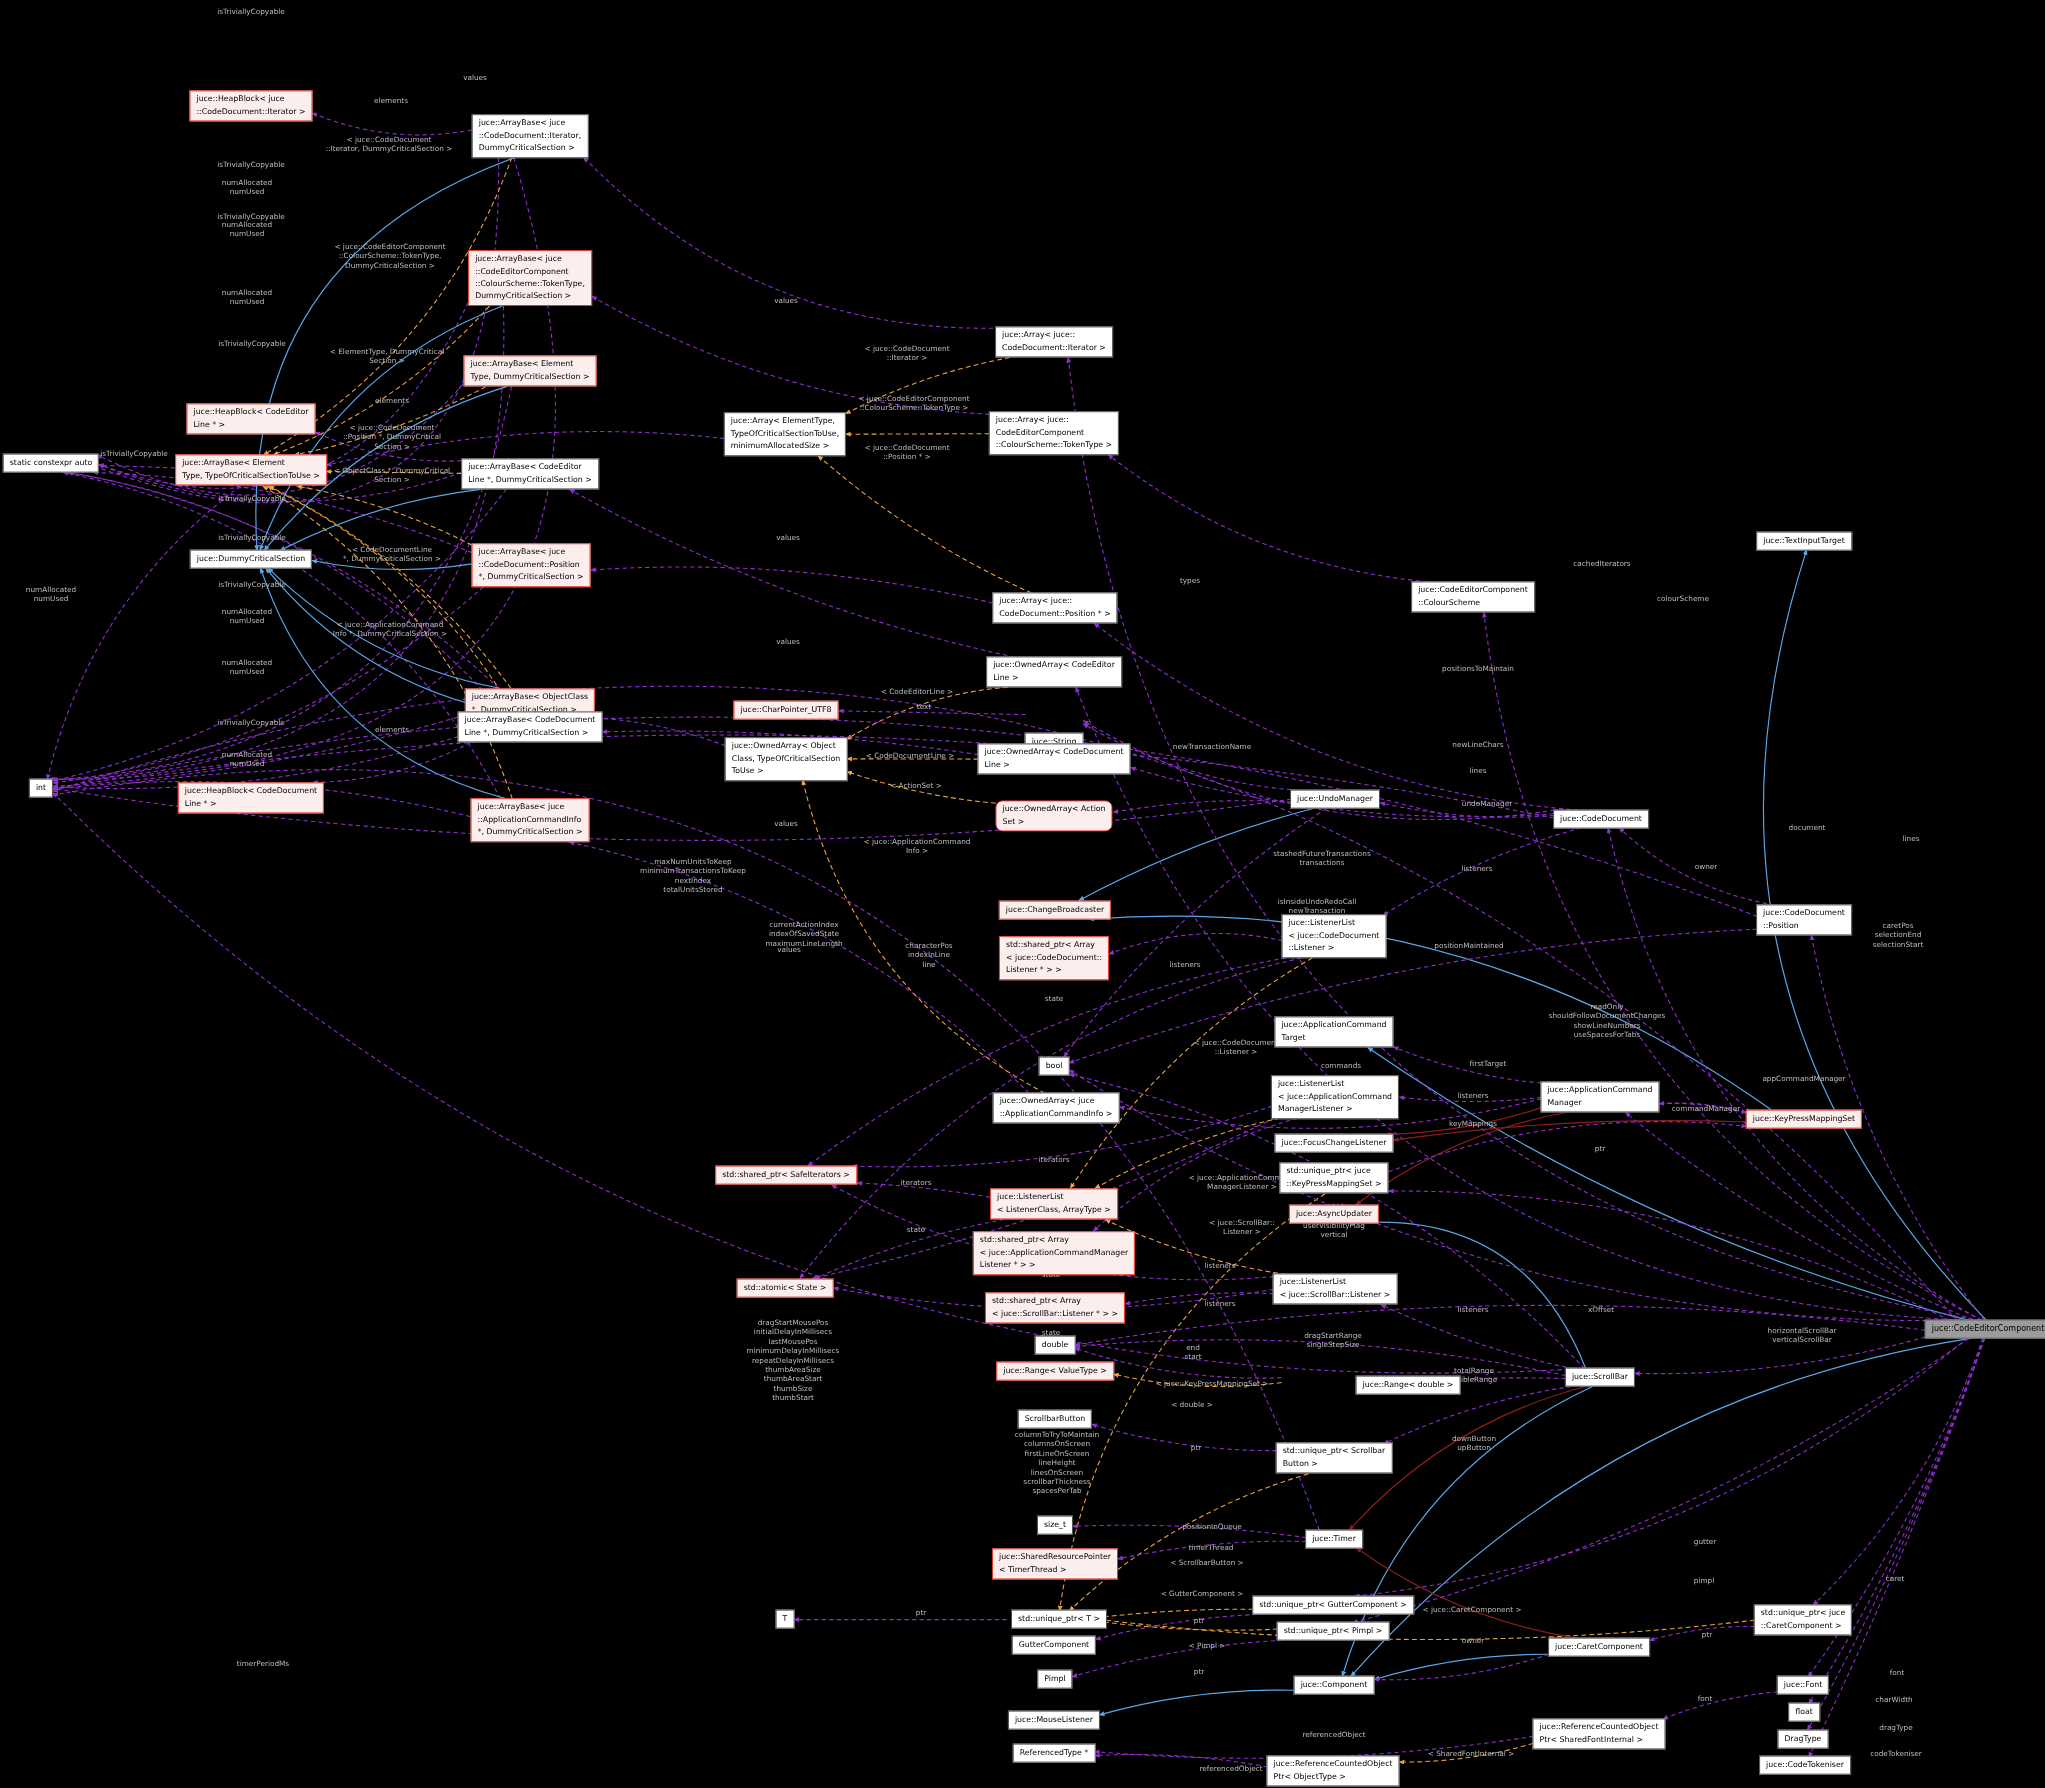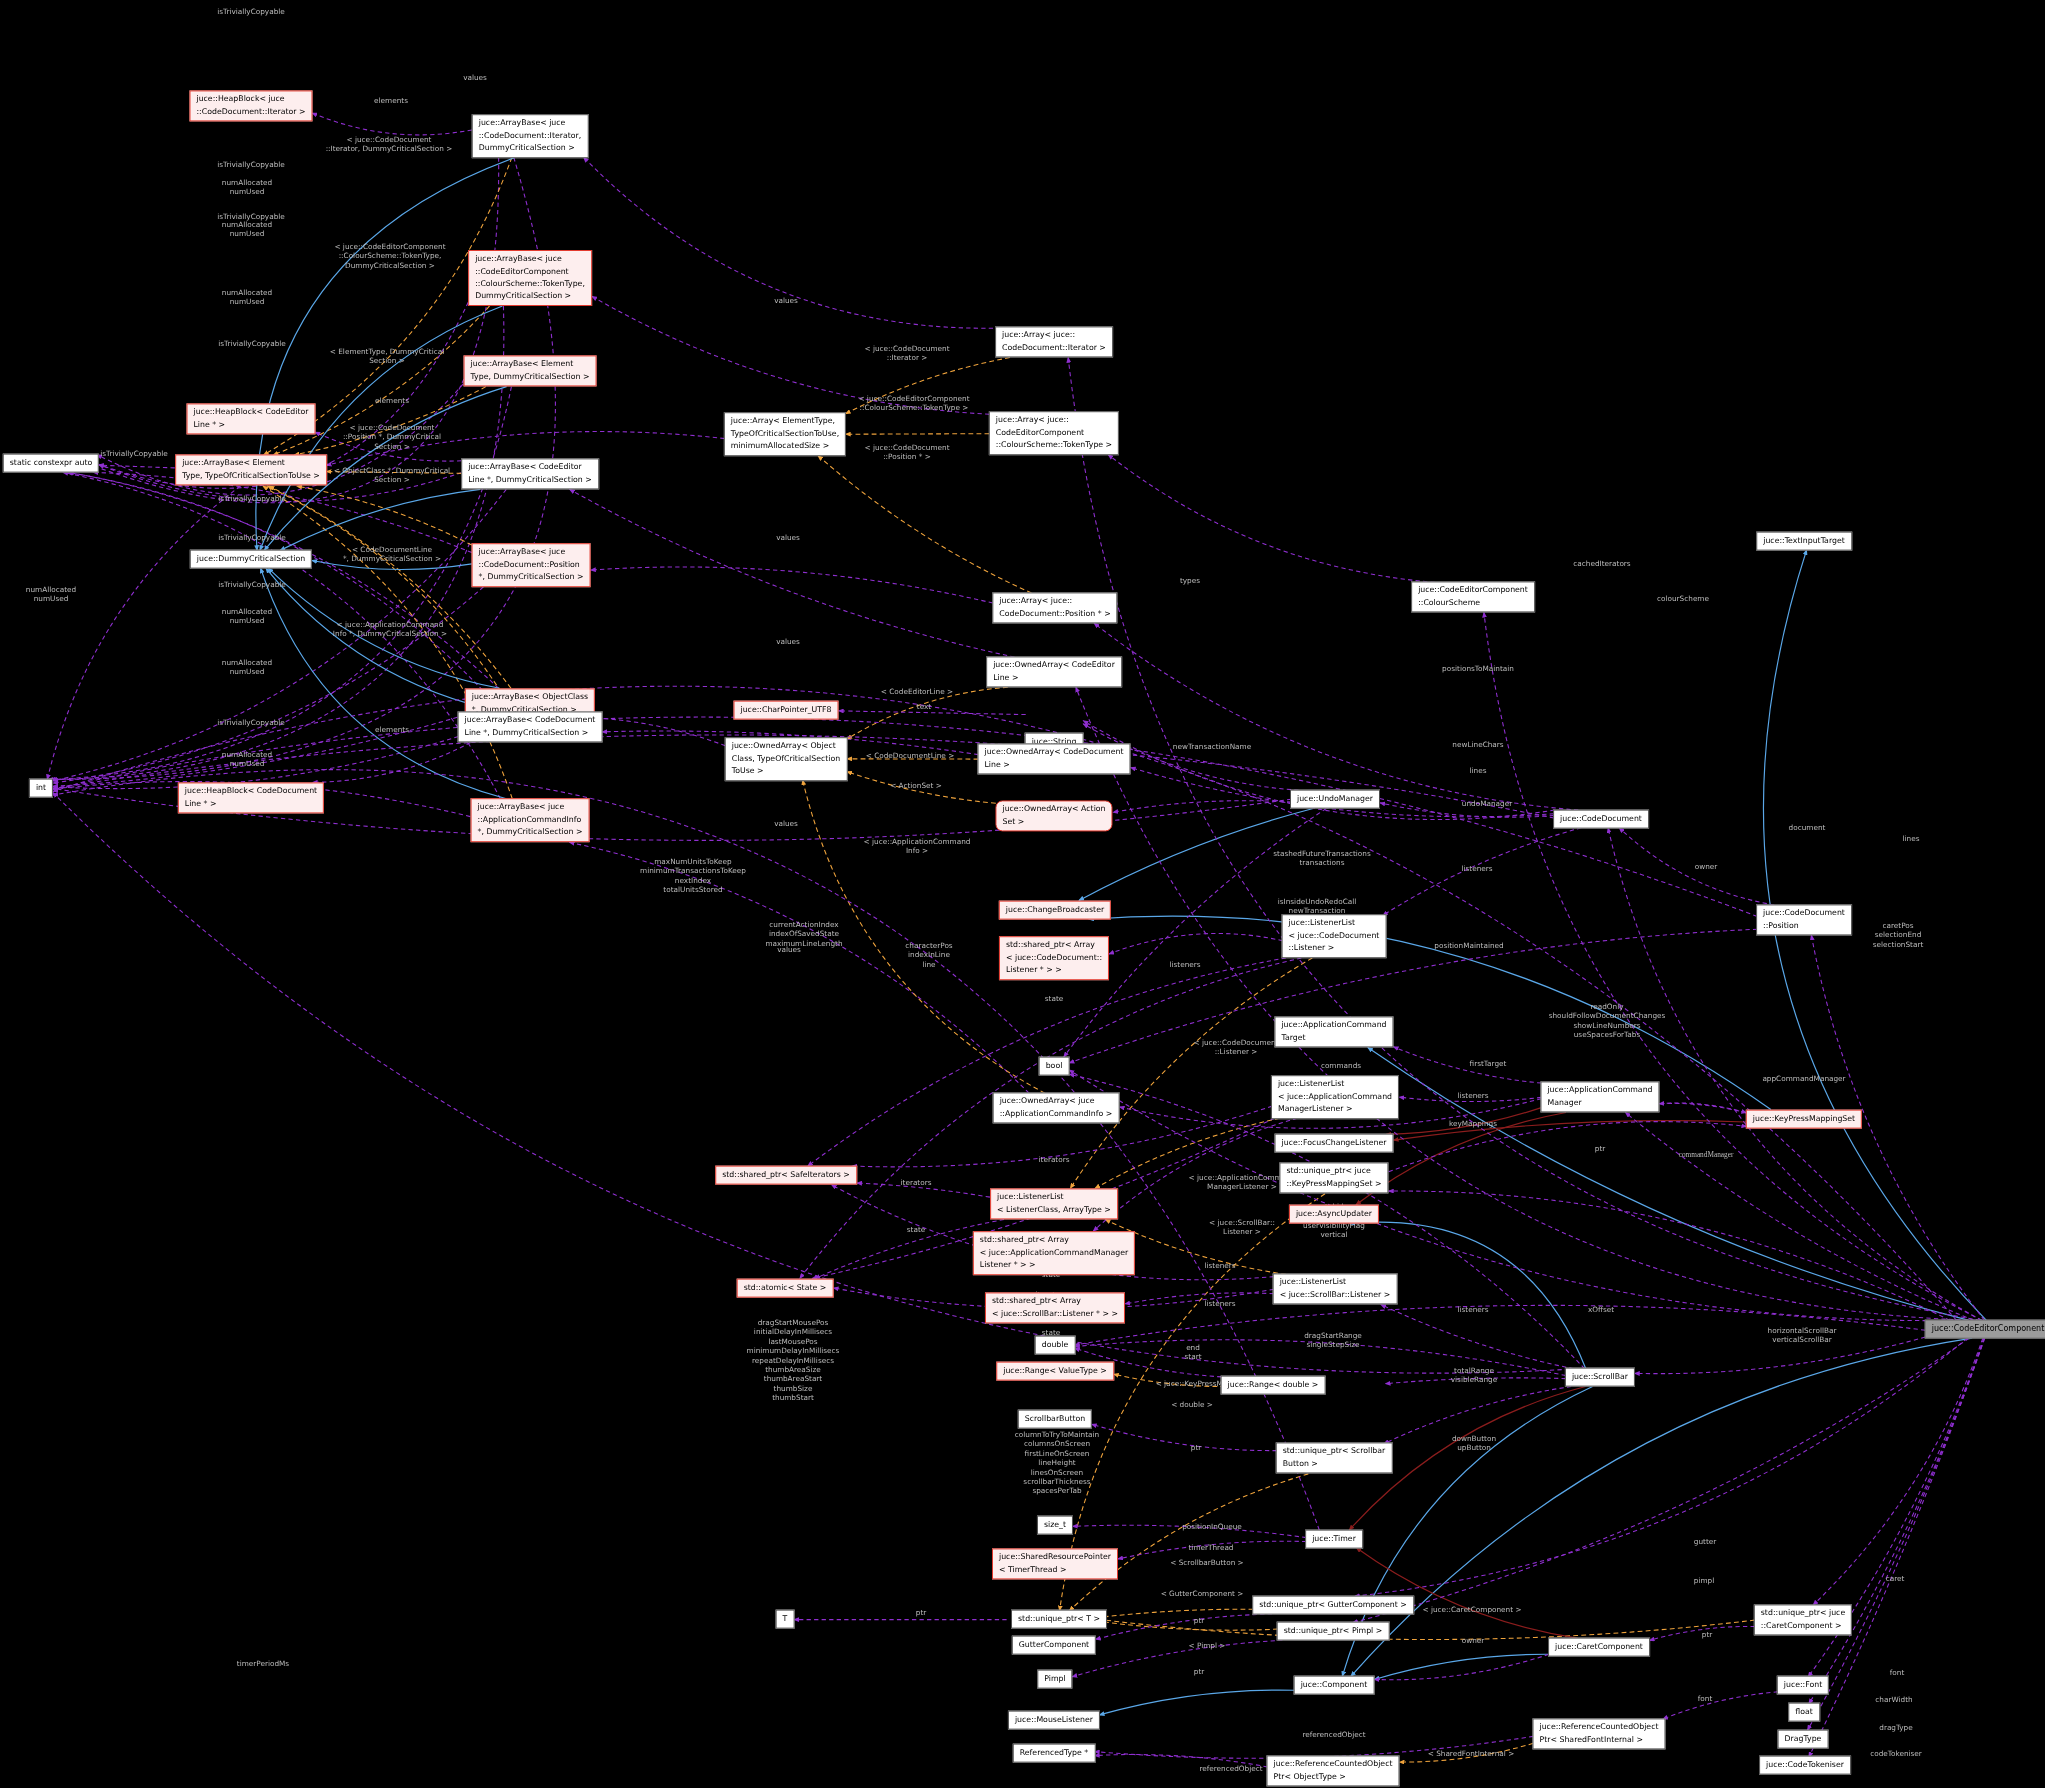--- a/index.html
+++ b/index.html
@@ -268,21 +268,21 @@
       <div class="node w" style="left: 1054px; top: 1720px;">juce::MouseListener</div>
       <div class="node w" style="left: 1054px; top: 1753px;">ReferencedType *</div>
       <div class="node w" style="left: 1333px; top: 1605px;">std::unique_ptr&lt; GutterComponent &gt;</div>
       <div class="node w" style="left: 1333px; top: 1631px;">std::unique_ptr&lt; Pimpl &gt;</div>
       <div class="node w" style="left: 1599px; top: 1647px;">juce::CaretComponent</div>
       <div class="node w" style="left: 1334px; top: 1685px;">juce::Component</div>
       <div class="node w" style="left: 1599px; top: 1734px;">juce::ReferenceCountedObject
 Ptr&lt; SharedFontInternal &gt;</div>
       <div class="node w" style="left: 1333px; top: 1771px;">juce::ReferenceCountedObject
 Ptr&lt; ObjectType &gt;</div>
-      <div class="node w" style="left: 1273px; top: 1385px;">juce::Range&lt; double &gt;</div>
+      <div class="node w" style="left: 1408px; top: 1385px;">juce::Range&lt; double &gt;</div>
       <div class="node w" style="left: 1334px; top: 1458px;">std::unique_ptr&lt; Scrollbar
 Button &gt;</div>
       <div class="node w" style="left: 1334px; top: 1539px;">juce::Timer</div>
       <div class="node w" style="left: 1600px; top: 1377px;">juce::ScrollBar</div>
       <div class="node w" style="left: 1803px; top: 1620px;">std::unique_ptr&lt; juce
 ::CaretComponent &gt;</div>
       <div class="node w" style="left: 1803px; top: 1685px;">juce::Font</div>
       <div class="node w" style="left: 1804px; top: 1712px;">float</div>
       <div class="node w" style="left: 1803px; top: 1739px;">DragType</div>
       <div class="node w" style="left: 1805px; top: 1765px;">juce::CodeTokeniser</div>
@@ -422,21 +422,21 @@
       <div class="elabel" style="left: 1051px; top: 1275px;">state</div>
       <div class="elabel" style="left: 1220px; top: 1266px;">listeners</div>
       <div class="elabel" style="left: 1051px; top: 1295px;">iterators</div>
       <div class="elabel" style="left: 1051px; top: 1333px;">state</div>
       <div class="elabel" style="left: 1220px; top: 1304px;">listeners</div>
       <div class="elabel" style="left: 1473px; top: 1096px;">listeners</div>
       <div class="elabel" style="left: 1473px; top: 1124px;">keyMappings</div>
       <div class="elabel" style="left: 1341px; top: 1066px;">commands</div>
       <div class="elabel" style="left: 1488px; top: 1064px;">firstTarget</div>
       <div class="elabel" style="left: 1804px; top: 1079px;">appCommandManager</div>
-      <div class="elabel" style="left: 1706px; top: 1155px; font-family: Liberation Serif, serif;">commandManager</div>
+      <div class="elabel" style="left: 1706px; top: 1109px;">commandManager</div>
       <div class="elabel" style="left: 1600px; top: 1149px;">ptr</div>
       <div class="elabel" style="left: 1607px; top: 1021px;">readOnly
 shouldFollowDocumentChanges
 showLineNumbers
 useSpacesForTabs</div>
       <div class="elabel" style="left: 1317px; top: 906px;">isInsideUndoRedoCall
 newTransaction</div>
       <div class="elabel" style="left: 1601px; top: 1310px;">xOffset</div>
       <div class="elabel" style="left: 1333px; top: 1340px;">dragStartRange
 singleStepSize</div>

